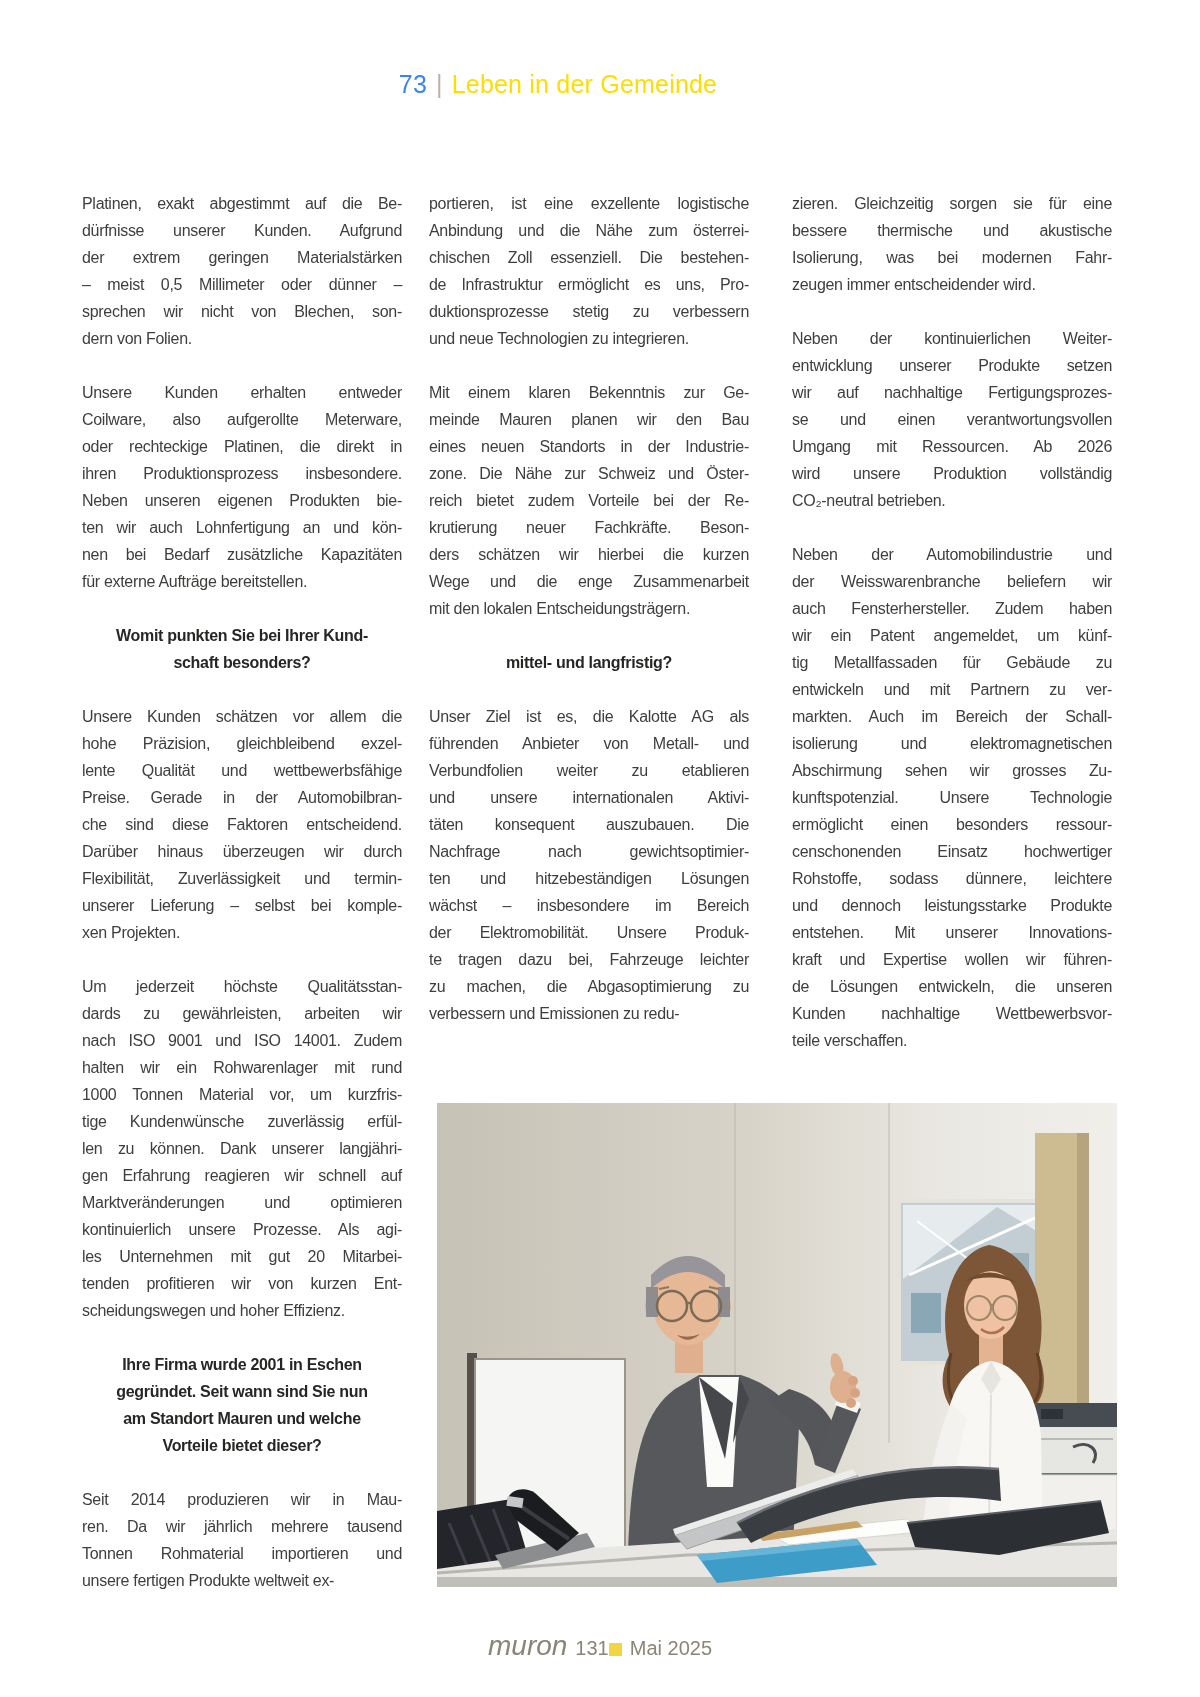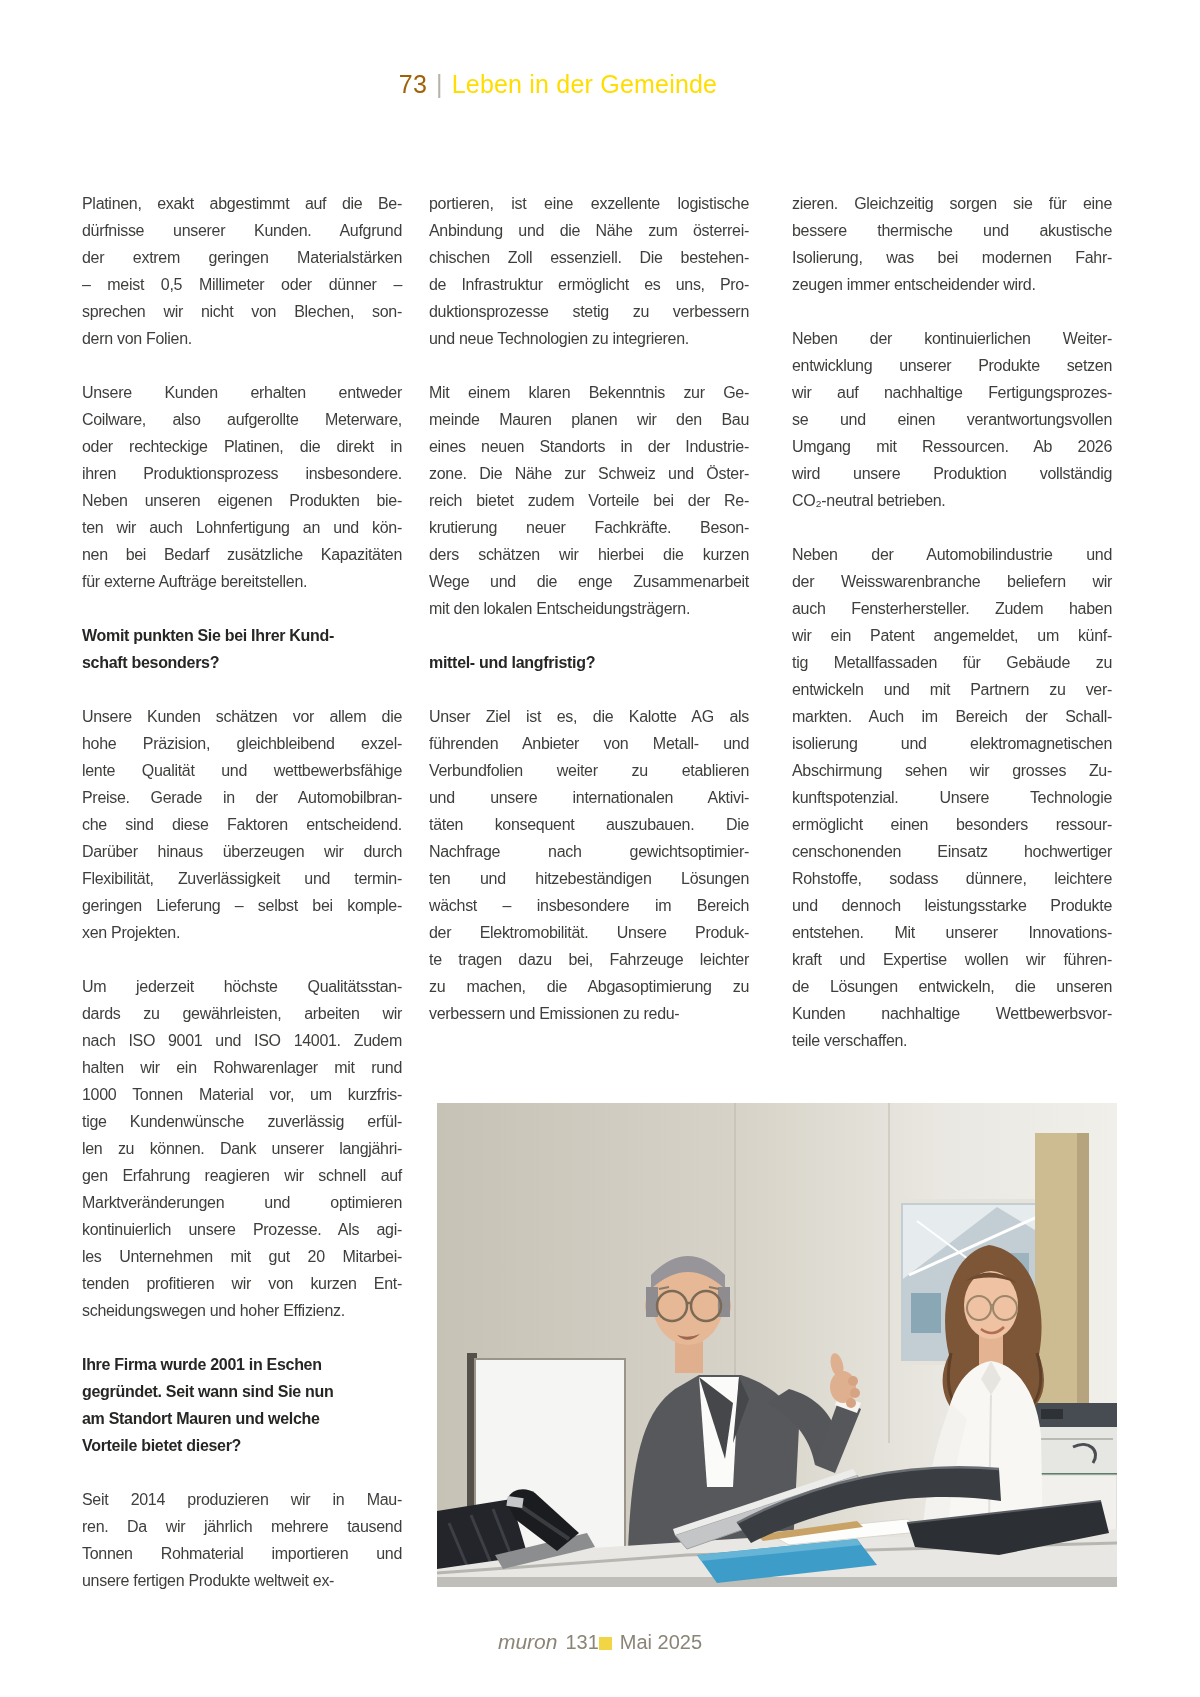--- a/index.html
+++ b/index.html
@@ -6,41 +6,41 @@
   html,body { margin:0; padding:0; background:#ffffff; }
   .page {
     position:relative; width:1200px; height:1697px; background:#ffffff;
     font-family:"Liberation Sans", sans-serif; color:#3e3e3c; overflow:hidden;
   }
   
   .header {
     position:absolute; top:70px; left:0; width:1200px; text-align:center;
     font-size:25px; transform:translateX(-42px); letter-spacing:0.2px;
   }
-  .header .pn  { color:#a16207; }
+  .header .pn  { color:#3b82f6; }
   .header .sep { color:#b9b3a7; padding:0 9px; font-weight:300; }
   .header .st  { color:#ffdd00; }
   
   .col { position:absolute; top:190px; width:320px; font-size:16px;
          line-height:27px; letter-spacing:-0.3px; }
   .col1 { left:82px; }
   .col2 { left:429px; }
   .col3 { left:792px; }
   .block { margin:0 0 27px 0; }
   .para .tline { text-align:justify; text-align-last:justify; white-space:nowrap; }
   .para .tline:last-child { text-align-last:left; }
   .qhead { font-weight:bold; color:#262624; }
-  .qhead .tline { white-space:nowrap; text-align:left; }
+  .qhead .tline { white-space:nowrap; text-align:center; }
   
   .photo { position:absolute; left:437px; top:1103px; width:680px; height:484px; overflow:hidden; }
   .photo svg { display:block; }
   
   .footer { position:absolute; top:1630px; left:0; width:1200px; text-align:center;
             color:#8b8577; font-size:20px; }
-  .footer .mag { font-style:italic; font-size:21px; margin-right:8px; }
+  .footer .mag { font-style:italic; font-size:28px; margin-right:8px; }
   .footer .issue { }
   .footer .sq { display:inline-block; width:13px; height:13px; background:#f2d544;
                 margin-right:8px; vertical-align:-1px; }
 </style>
 </head>
 <body>
 
 <div class="page">
 
   <div class="header">
@@ -71,21 +71,21 @@
         <div class="tline">schaft besonders?</div>
       </div>
     <div class="block para">
         <div class="tline">Unsere Kunden schätzen vor allem die</div>
         <div class="tline">hohe Präzision, gleichbleibend exzel-</div>
         <div class="tline">lente Qualität und wettbewerbsfähige</div>
         <div class="tline">Preise. Gerade in der Automobilbran-</div>
         <div class="tline">che sind diese Faktoren entscheidend.</div>
         <div class="tline">Darüber hinaus überzeugen wir durch</div>
         <div class="tline">Flexibilität, Zuverlässigkeit und termin-</div>
-        <div class="tline">geringen Lieferung – selbst bei komple-</div>
+        <div class="tline">unserer Lieferung – selbst bei komple-</div>
         <div class="tline">xen Projekten.</div>
       </div>
     <div class="block para">
         <div class="tline">Um jederzeit höchste Qualitätsstan-</div>
         <div class="tline">dards zu gewährleisten, arbeiten wir</div>
         <div class="tline">nach ISO 9001 und ISO 14001. Zudem</div>
         <div class="tline">halten wir ein Rohwarenlager mit rund</div>
         <div class="tline">1000 Tonnen Material vor, um kurzfris-</div>
         <div class="tline">tige Kundenwünsche zuverlässig erfül-</div>
         <div class="tline">len zu können. Dank unserer langjähri-</div>

